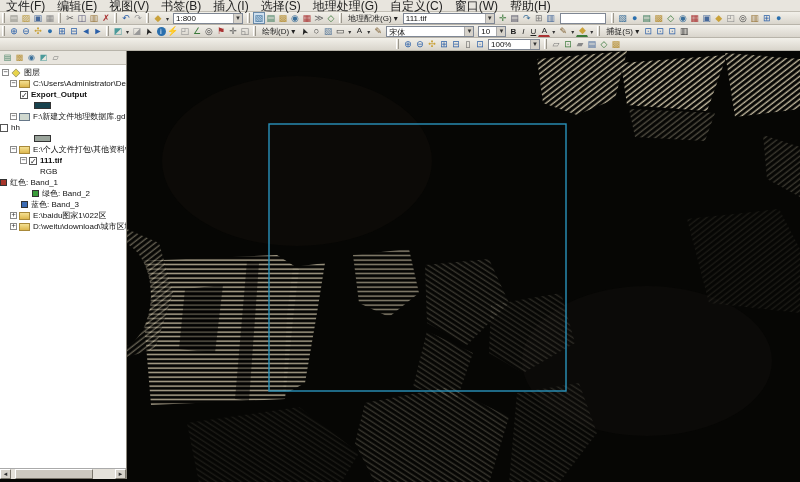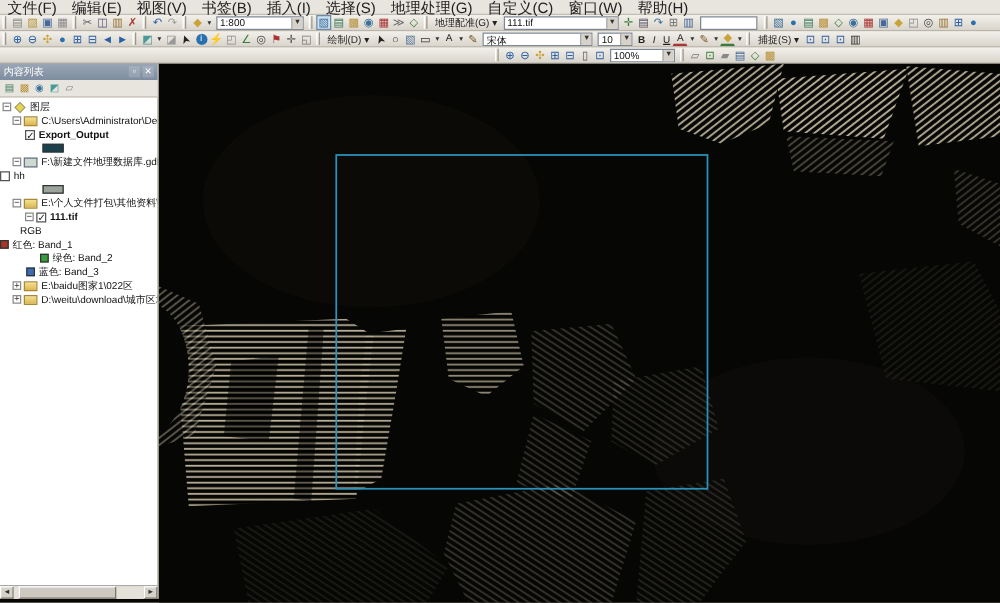--- a/index.html
+++ b/index.html
@@ -292,27 +292,20 @@
       <polygon points="60,372 172,356 232,402 214,432 72,432" fill="url(#pC)" opacity="0.12"></polygon>
 
       <polygon points="0,178 32,192 46,242 28,298 0,306" fill="url(#pD)" opacity="0.45"></polygon>
       <ellipse cx="-12" cy="244" rx="36" ry="54" fill="#060604"></ellipse>
 
       <rect x="142" y="73" width="297" height="267" fill="none" stroke="#2a93bb" stroke-width="1.4"></rect>
     </svg>
   </div>
 
   <div class="toc">
-    <div class="toc-title">
-      <span>内容列表</span>
-      <span class="tbtns">
-        <span class="tb">▫</span>
-        <span class="tb">✕</span>
-      </span>
-    </div>
     <div class="toc-tools">
       <span class="tbi gToc"></span>
       <span class="tbi gCat"></span>
       <span class="tbi gSearch"></span>
       <span class="tbi gSelF"></span>
       <span class="tbi gDraft"></span>
     </div>
     <div class="tree">
       <div class="trow" style="padding-left:2px">
         <span class="exp">−</span>
@@ -346,21 +339,21 @@
       <div class="trow" style="padding-left:10px">
         <span class="exp">−</span>
         <span class="foldr"></span>
         <span class="tlbl">E:\个人文件打包\其他资料\图家\yss</span>
       </div>
       <div class="trow" style="padding-left:20px">
         <span class="exp">−</span>
         <span class="cb">✓</span>
         <span class="tlbl" style="font-weight:bold">111.tif</span>
       </div>
-      <div class="trow" style="padding-left:16px">
+      <div class="trow" style="padding-left:40px">
         <span class="tlbl">RGB</span>
       </div>
       <div class="trow" style="">
         <span class="bandSw" style="background:#a8352a"></span>
         <span class="tlbl">红色: Band_1</span>
       </div>
       <div class="trow" style="padding-left:32px">
         <span class="bandSw" style="background:#3a9c3a"></span>
         <span class="tlbl">绿色: Band_2</span>
       </div>

